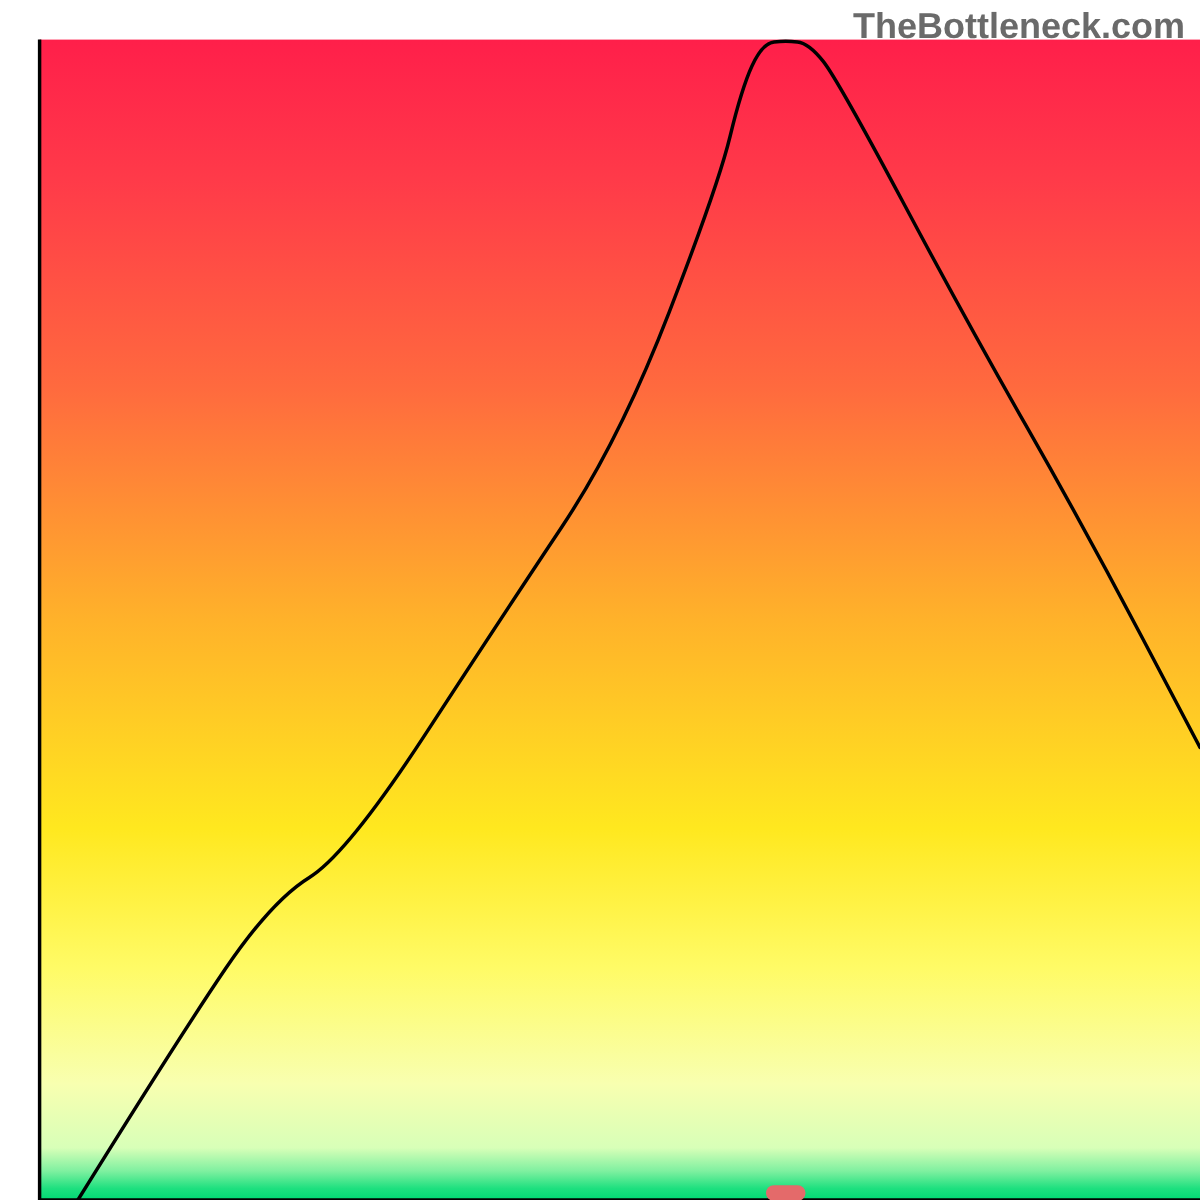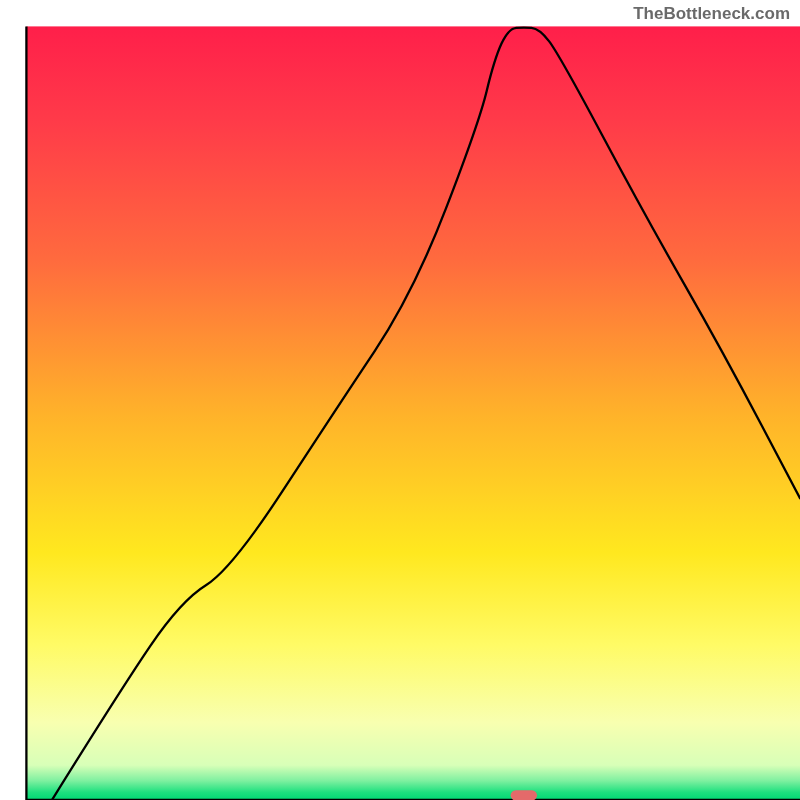--- a/index.html
+++ b/index.html
@@ -13,21 +13,21 @@
   .chart-container {
     position: relative;
     width: 800px;
     height: 800px;
   }
   .watermark {
     position: absolute;
     top: 4px;
     right: 10px;
     font-family: Arial, sans-serif;
-    font-size: 17px;
+    font-size: 24px;
     font-weight: bold;
     color: #6a6a6a;
     z-index: 10;
   }
   svg {
     display: block;
   }
 </style>
 </head>
 <body>

